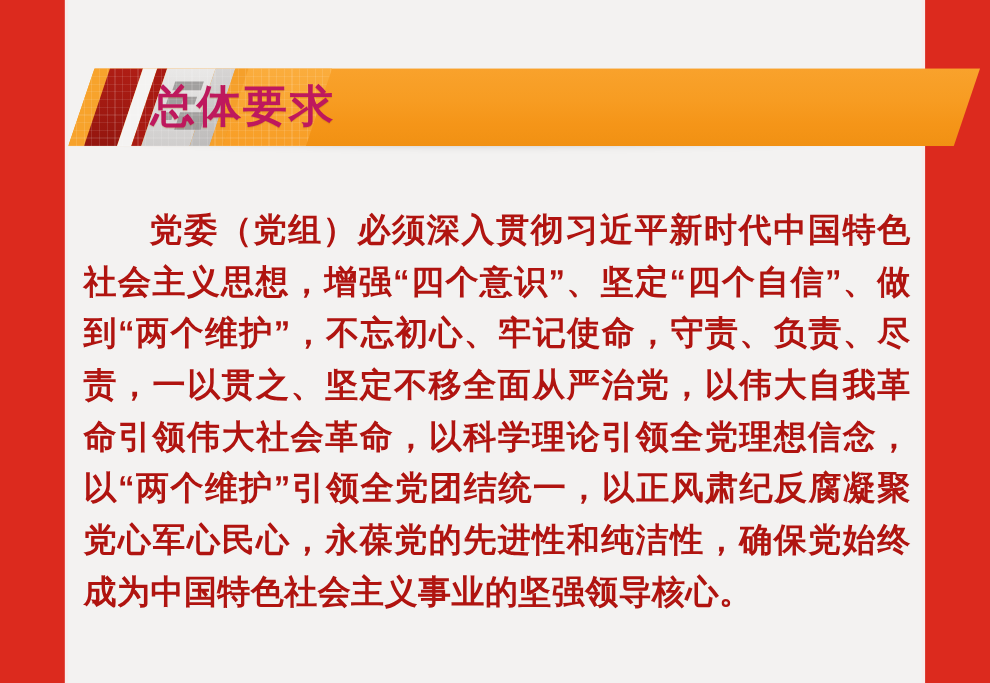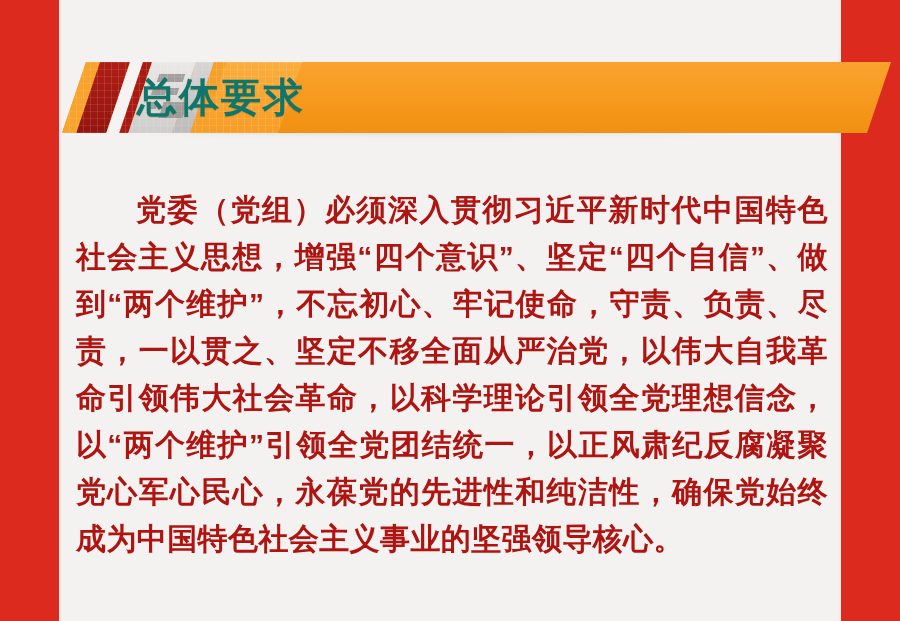--- a/index.html
+++ b/index.html
@@ -134,21 +134,21 @@
   .g5 { left: 99px; top: 40px; width: 24px; height: 16px; }
 
   
   .banner-title {
     position: absolute;
     left: 137px;
     top: 14px;
     font-size: 40px;
     line-height: 46px;
     font-weight: 700;
-    color: #0f766e;
+    color: #be185d;
     letter-spacing: 2px;
     white-space: nowrap;
     text-shadow: 0 1px 1px rgba(160,90,0,0.28);
   }
 
   
   .body-copy {
     position: absolute;
     left: 76px;
     top: 186px;

